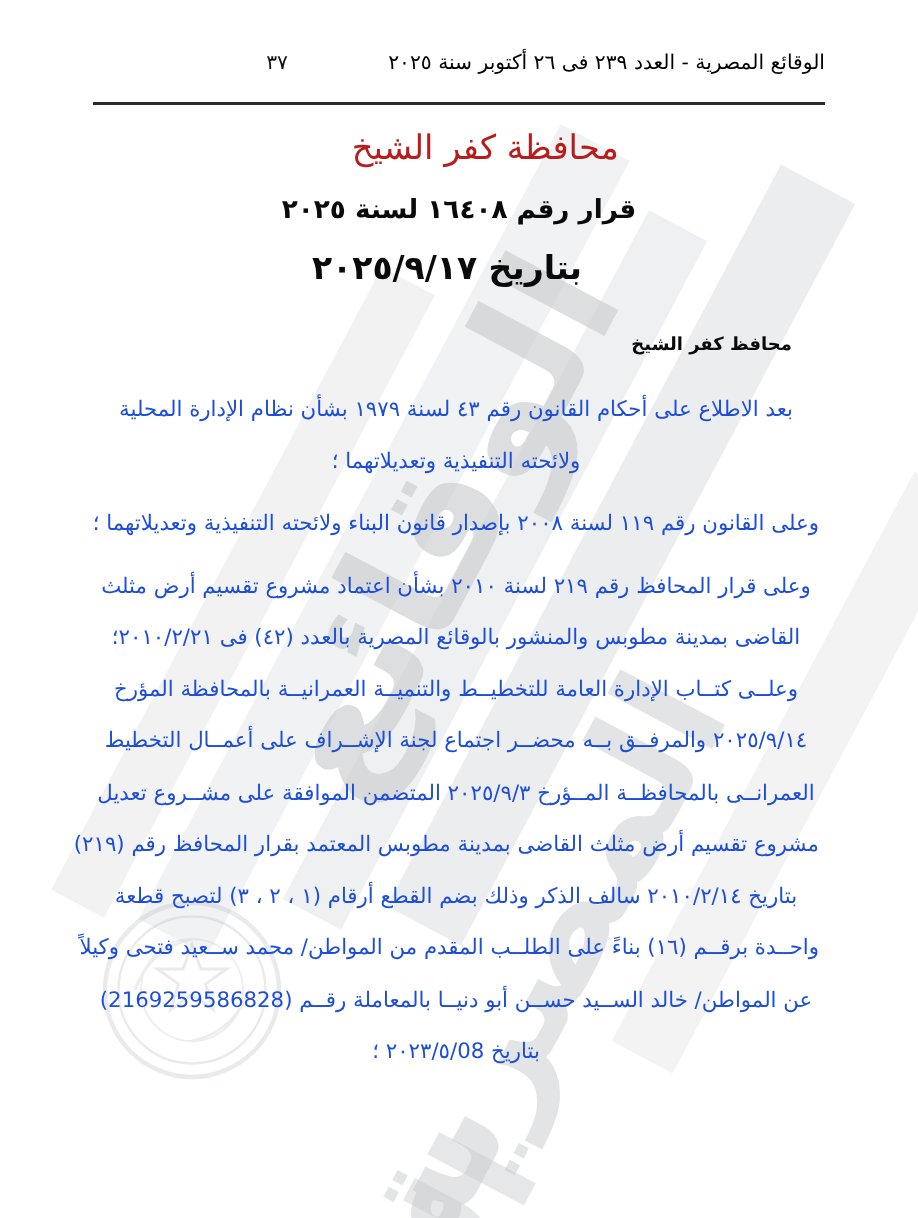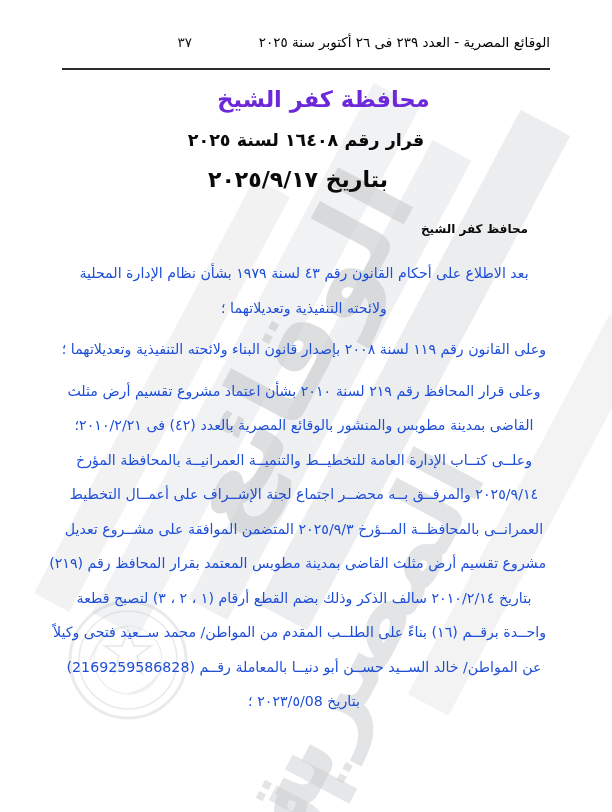--- a/index.html
+++ b/index.html
@@ -123,24 +123,24 @@
     left: 0;
     right: 0;
     z-index: 2;
   }
   .title-block {
     margin-top: 86px;
     text-align: center;
   }
   .gov-title {
     font-size: 22.5px;
-    font-weight: 700;
+    font-weight: 400;
     letter-spacing: 0px;
     margin: 0;
-    color: #6d28d9;
+    color: #b91c1c;
     padding-left: 35px;
   }
   .decree-line {
     font-size: 17.5px;
     font-weight: 700;
     margin: 18px 0 0 0;
     color: #0a0a0a;
   }
   .decree-date {
     font-size: 22px;

